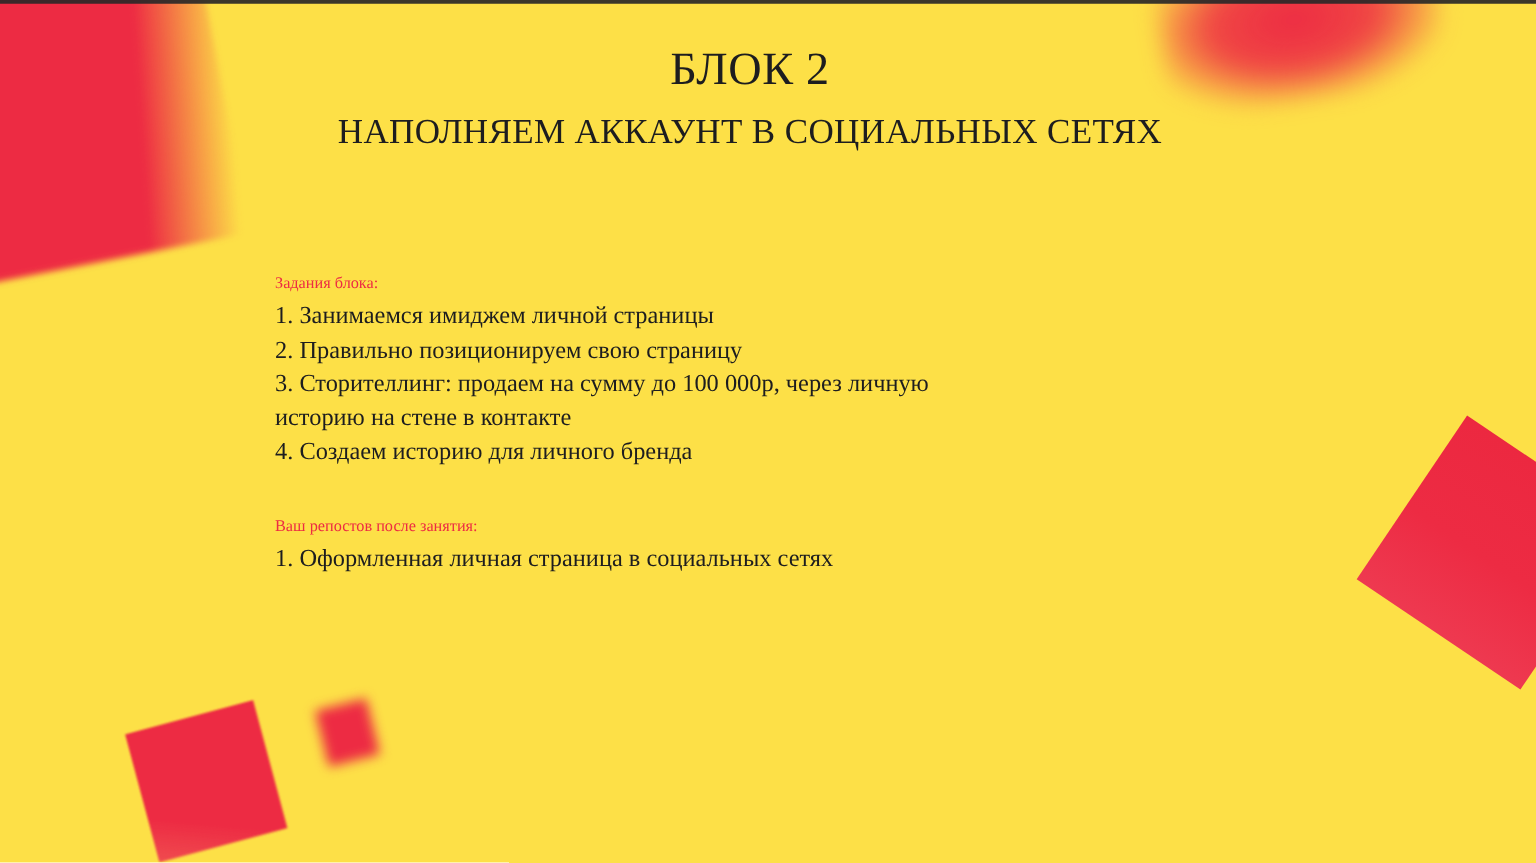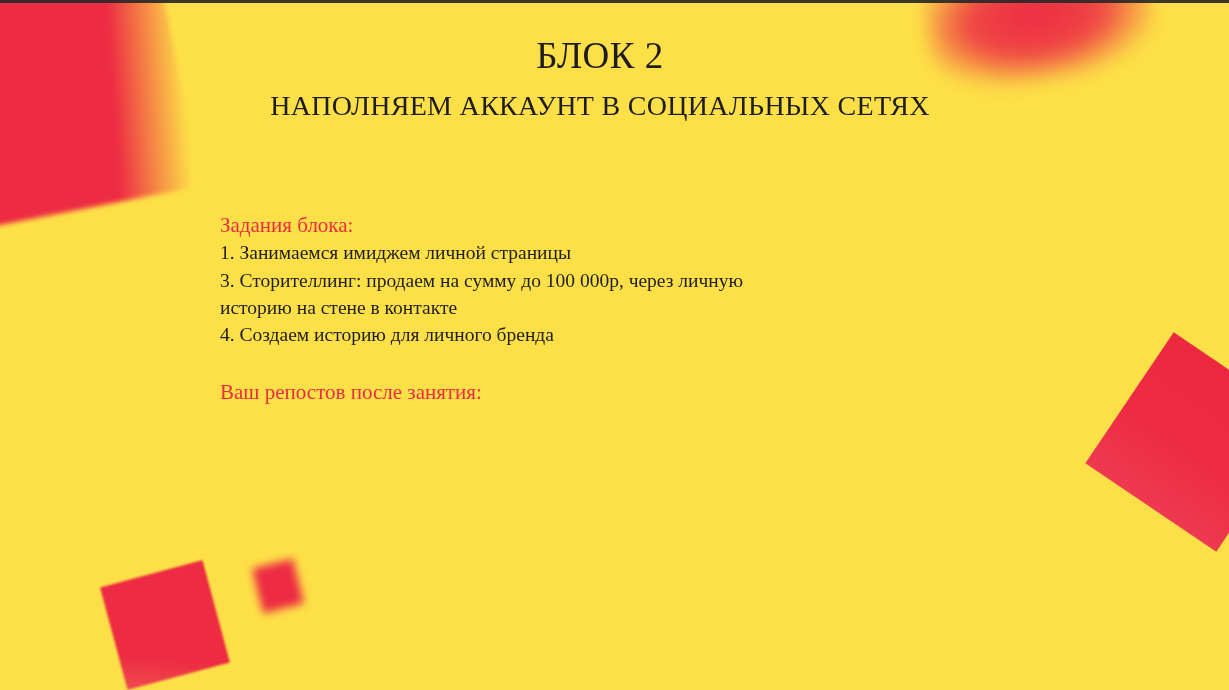--- a/index.html
+++ b/index.html
@@ -93,21 +93,21 @@
   
   .content {
     position: absolute;
     left: 220px; top: 212px;
     z-index: 2;
     font-size: 19.5px;
     color: var(--text);
   }
   .content h3 {
     margin: 0;
-    font-size: 21px;
+    font-size: 13px;
     font-weight: 400;
     line-height: 27.3px;
     color: var(--accent);
   }
   .line {
     line-height: 27.3px;
     white-space: nowrap;
   }
   .section-results { margin-top: 31px; }
 </style>
@@ -127,23 +127,25 @@
   <header>
     <h1>БЛОК 2</h1>
     <h2>НАПОЛНЯЕМ АККАУНТ В СОЦИАЛЬНЫХ СЕТЯХ</h2>
   </header>
 
   <main class="content">
 
     <section class="section-tasks">
       <h3>Задания блока:</h3>
       <div class="line">1. Занимаемся имиджем личной страницы</div>
+      <div class="line">2. Правильно позиционируем свою страницу</div>
       <div class="line">3. Сторителлинг: продаем на сумму до 100 000р, через личную</div>
       <div class="line">историю на стене в контакте</div>
       <div class="line">4. Создаем историю для личного бренда</div>
     </section>
 
     <section class="section-results">
       <h3>Ваш репостов после занятия:</h3>
+      <div class="line">1. Оформленная личная страница в социальных сетях</div>
     </section>
 
   </main>
 </div>
 
 </body></html>

